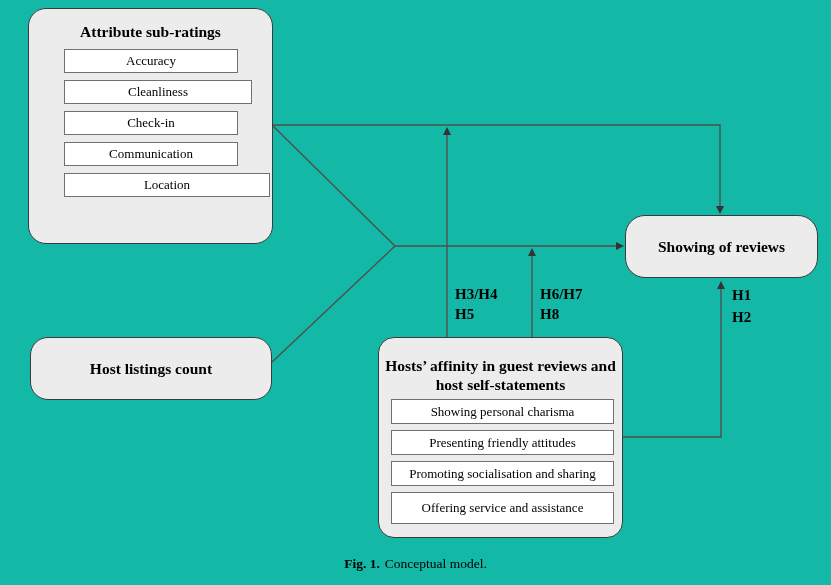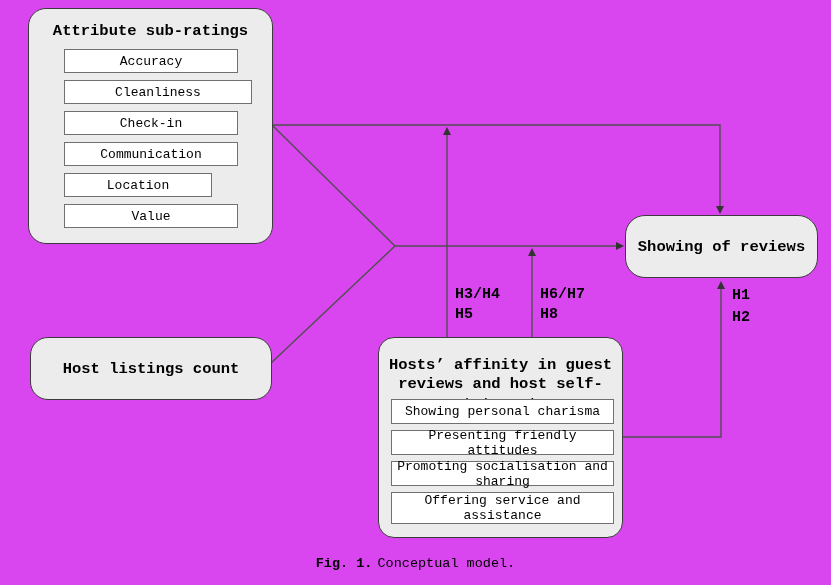--- a/index.html
+++ b/index.html
@@ -4,22 +4,22 @@
 <style>
   html, body {
     margin: 0;
     padding: 0;
     background: #ffffff;
   }
   .figure-wrap {
     position: relative;
     width: 831px;
     height: 585px;
-    background: #d946ef;
-    font-family: Liberation Mono, monospace;
+    background: #14b8a6;
+    font-family: Liberation Serif, serif;
     color: #000;
     overflow: hidden;
   }
   svg.connectors {
     position: absolute;
     left: 0;
     top: 0;
     z-index: 1;
   }
   .bigbox {
@@ -102,22 +102,21 @@
       <polygon points="717,289 725,289 721,281"></polygon>
     </g>
   </svg>
 
   <div class="bigbox" id="attr-box" style="left:28px; top:8px; width:245px; height:236px;">
     <div class="box-title">Attribute sub-ratings</div>
     <div class="innerbox" style="left:35px; top:40px;  width:174px; height:24px;">Accuracy</div>
     <div class="innerbox" style="left:35px; top:71px;  width:188px; height:24px;">Cleanliness</div>
     <div class="innerbox" style="left:35px; top:102px; width:174px; height:24px;">Check-in</div>
     <div class="innerbox" style="left:35px; top:133px; width:174px; height:24px;">Communication</div>
-    <div class="innerbox" style="left:35px; top:164px; width:148px; height:24px;">Location</div>
-    <div class="innerbox" style="left:35px; top:195px; width:174px; height:24px;">Value</div>
+    <div class="innerbox" style="left:35px; top:164px; width:206px; height:24px;">Location</div>
   </div>
 
   <div class="bigbox" style="left:30px; top:337px; width:242px; height:63px;">
     <div class="centered-label">Host listings count</div>
   </div>
 
   <div class="bigbox" style="left:625px; top:215px; width:193px; height:63px; border-radius:20px;">
     <div class="centered-label">Showing of reviews</div>
   </div>
 

